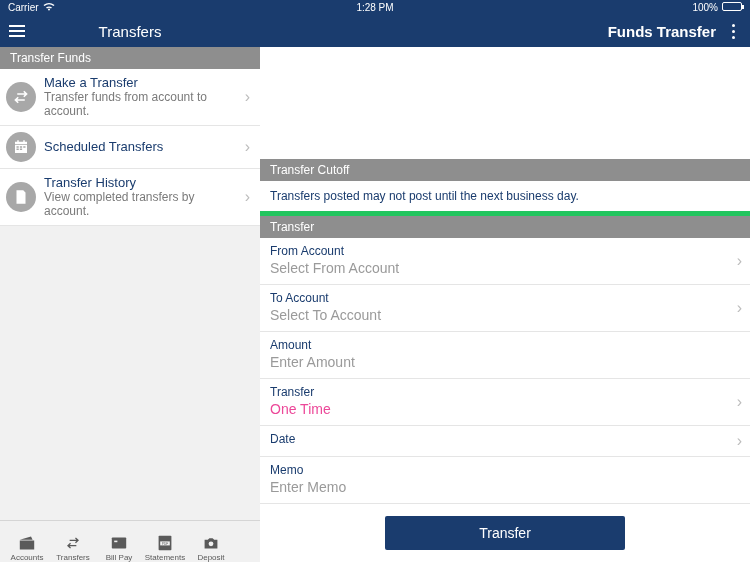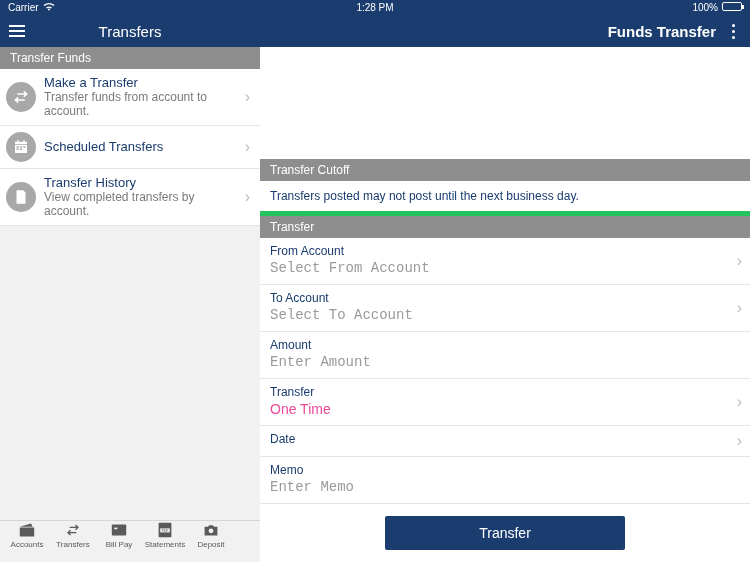--- a/index.html
+++ b/index.html
@@ -30,26 +30,26 @@
   .menu-item .txt { flex:1; }
   .menu-item .title { color:#1a3c6e; font-size: 13px; font-weight: 400; }
   .menu-item .subtitle { color:#7a7a7a; font-size: 12px; line-height: 1.2; }
   .menu-item .chev { color:#bdbdbd; font-size: 16px; padding: 0 2px; }
 
   .info-banner { color:#1a3c6e; font-size: 12px; padding: 8px 10px; background:#fff; border-bottom:5px solid #22c55e; }
 
   .field { background:#fff; padding: 4px 10px 8px 10px; border-bottom:1px solid #e5e5e5; position:relative; }
   .field .label { color:#1a3c6e; font-size: 12px; padding: 2px 0; }
   .field .value { color:#ec4899; font-size: 14px; }
-  .field .placeholder { color:#9a9a9a; font-size: 14px; font-family: Liberation Mono, monospace; }
+  .field .placeholder { color:#9a9a9a; font-size: 14px; }
   .field .chev { position:absolute; right:8px; top:50%; transform:translateY(-50%); color:#bdbdbd; font-size:16px; }
 
   .transfer-btn { width: 240px; margin: 12px auto; background:#1a3c6e; color:#fff; text-align:center; padding:9px 0; font-size:14px; border-radius:2px; }
 
-  .bottombar { height: 42px; background:#f1f1f1; border-top:1px solid #d5d5d5; display:flex; align-items:flex-start; padding-left:4px; gap: 0; }
+  .bottombar { height: 42px; background:#f1f1f1; border-top:1px solid #d5d5d5; display:flex; align-items:flex-end; padding-left:4px; gap: 0; }
   .bottombar .tab { width: 46px; display:flex; flex-direction:column; align-items:center; justify-content:center; gap:1px; }
   .bottombar .tab-icon { width:22px; height:18px; display:flex; align-items:center; justify-content:center; }
   .bottombar .tab-label { font-size: 8px; color:#5a5a5a; }
 
   
   .hamburger { display:flex; flex-direction:column; gap:3px; }
   .hamburger span { width:16px; height:2px; background:#fff; display:block; }
   .vdots { display:flex; flex-direction:column; gap:3px; }
   .vdots span { width:3px; height:3px; background:#fff; border-radius:50%; display:block; }
   .bat { width:20px; height:9px; border:1px solid #fff; border-radius:2px; position:relative; }

